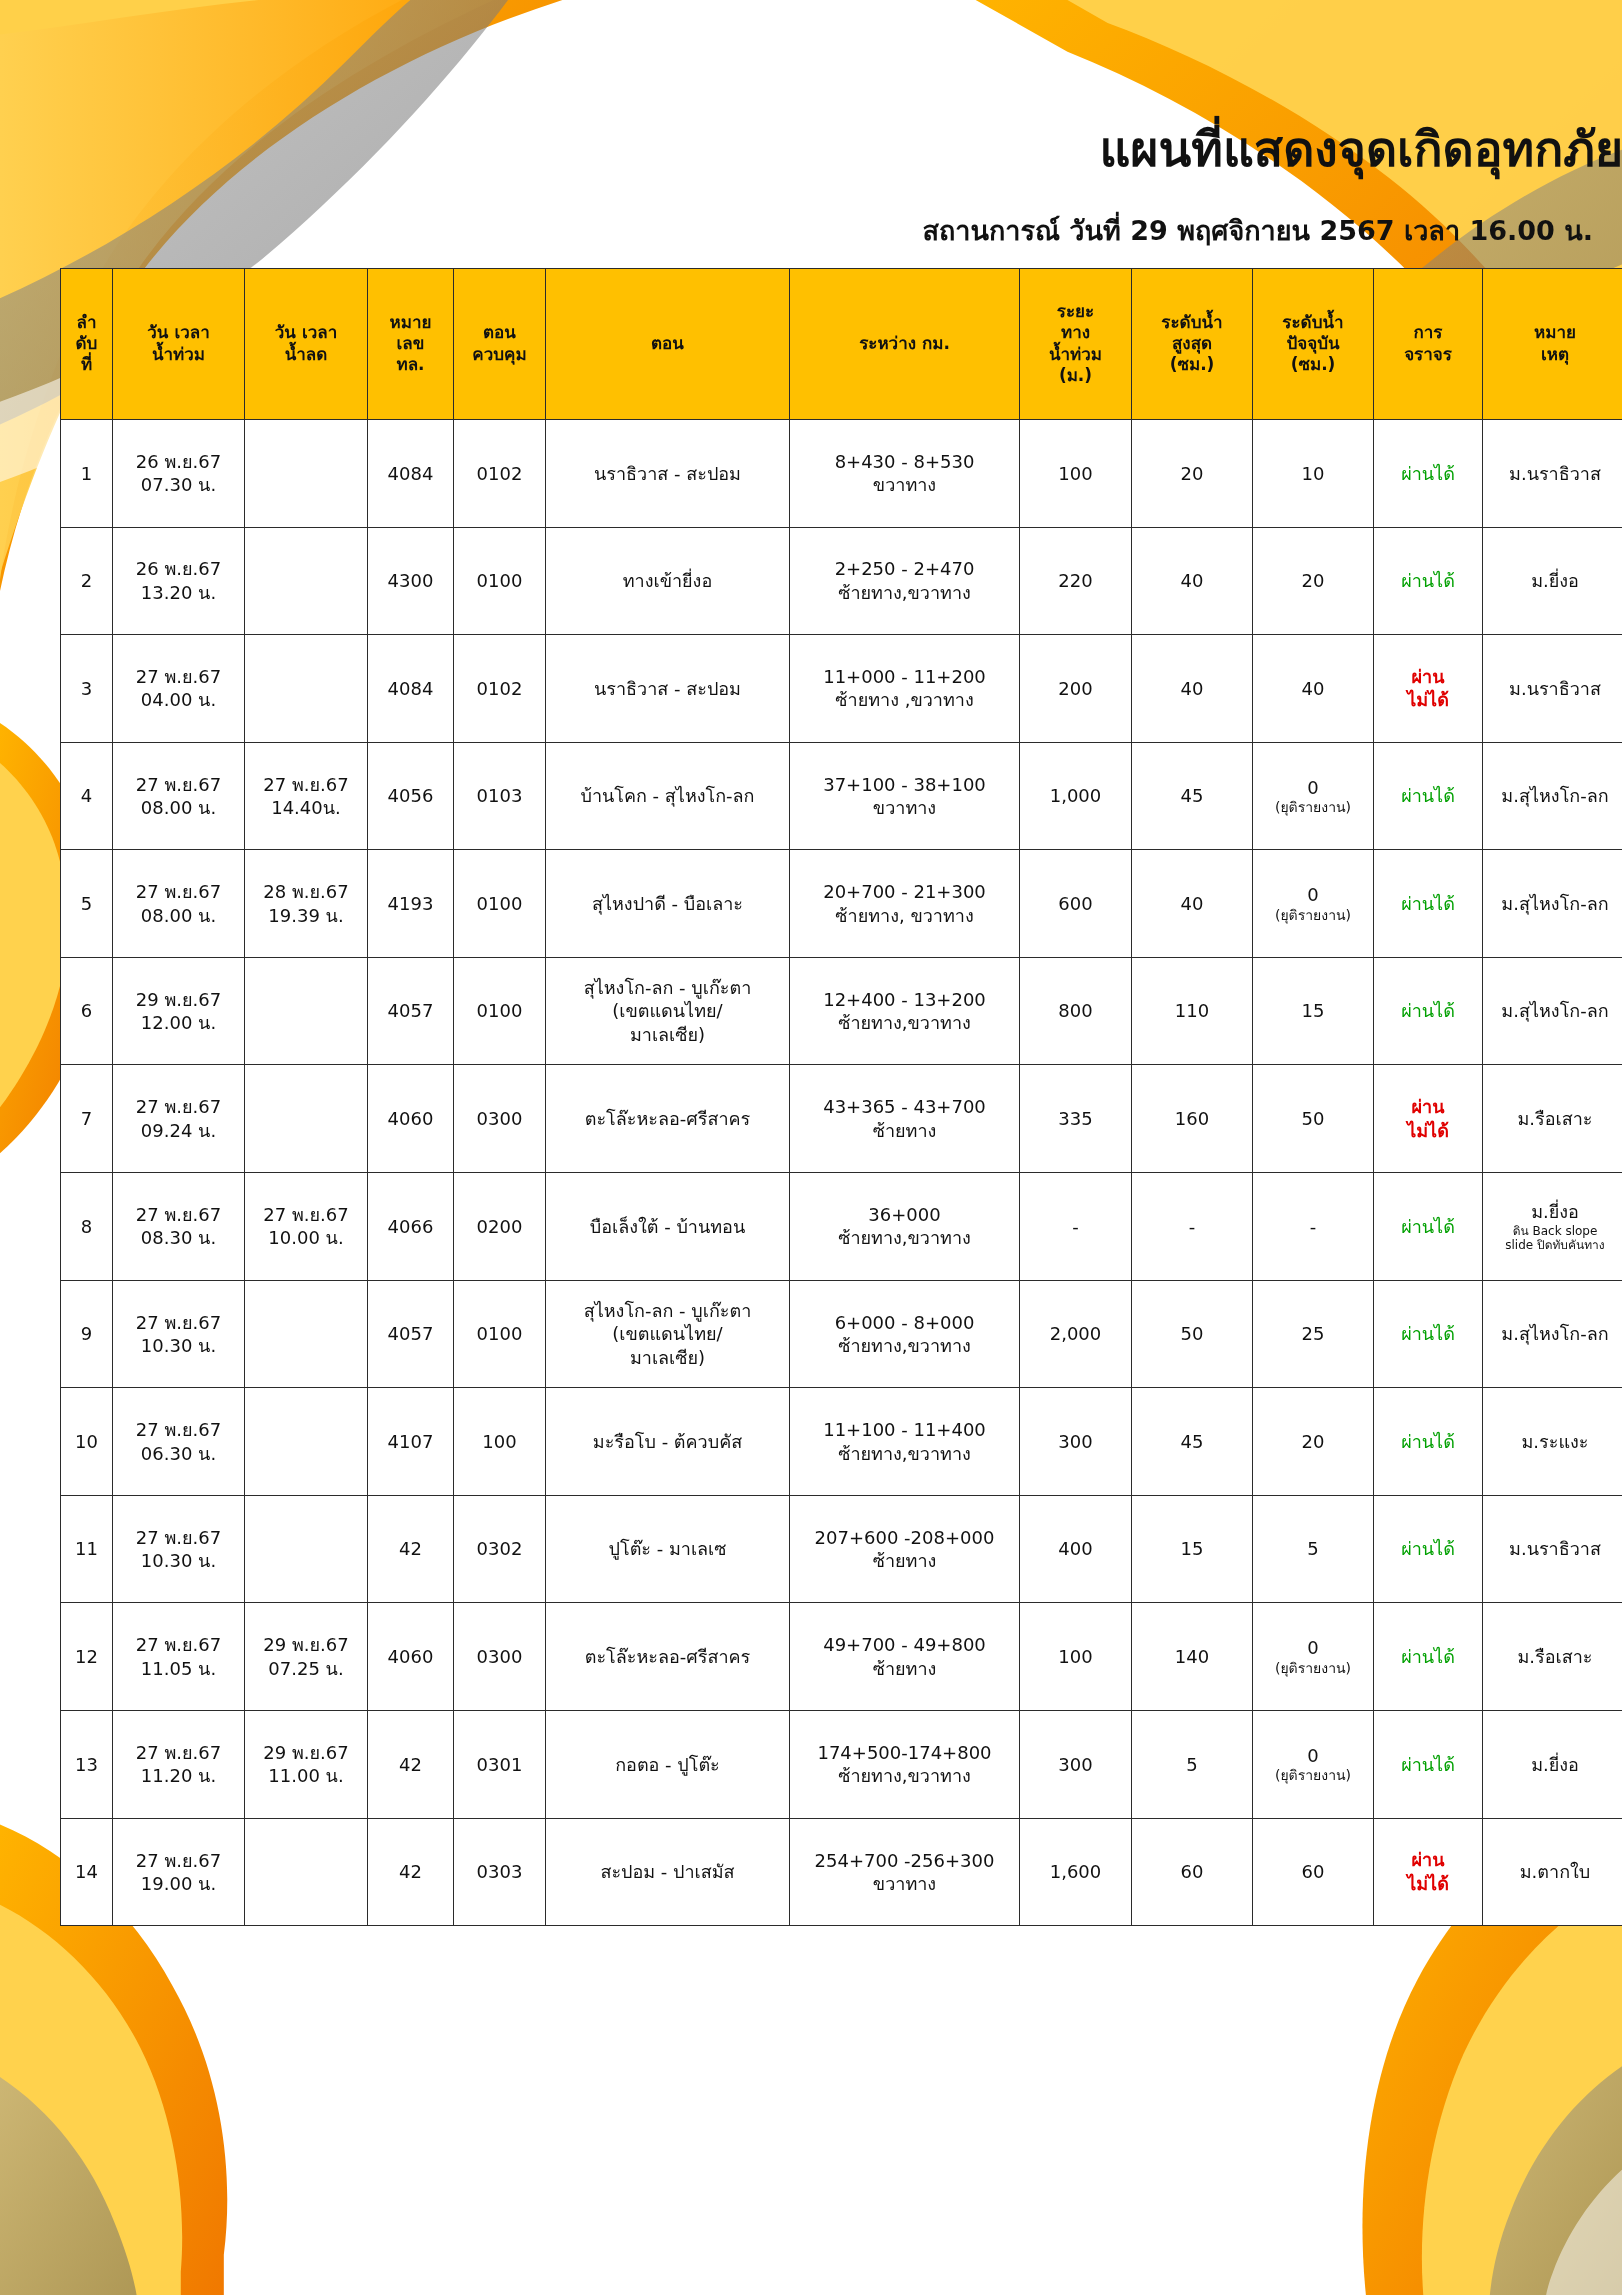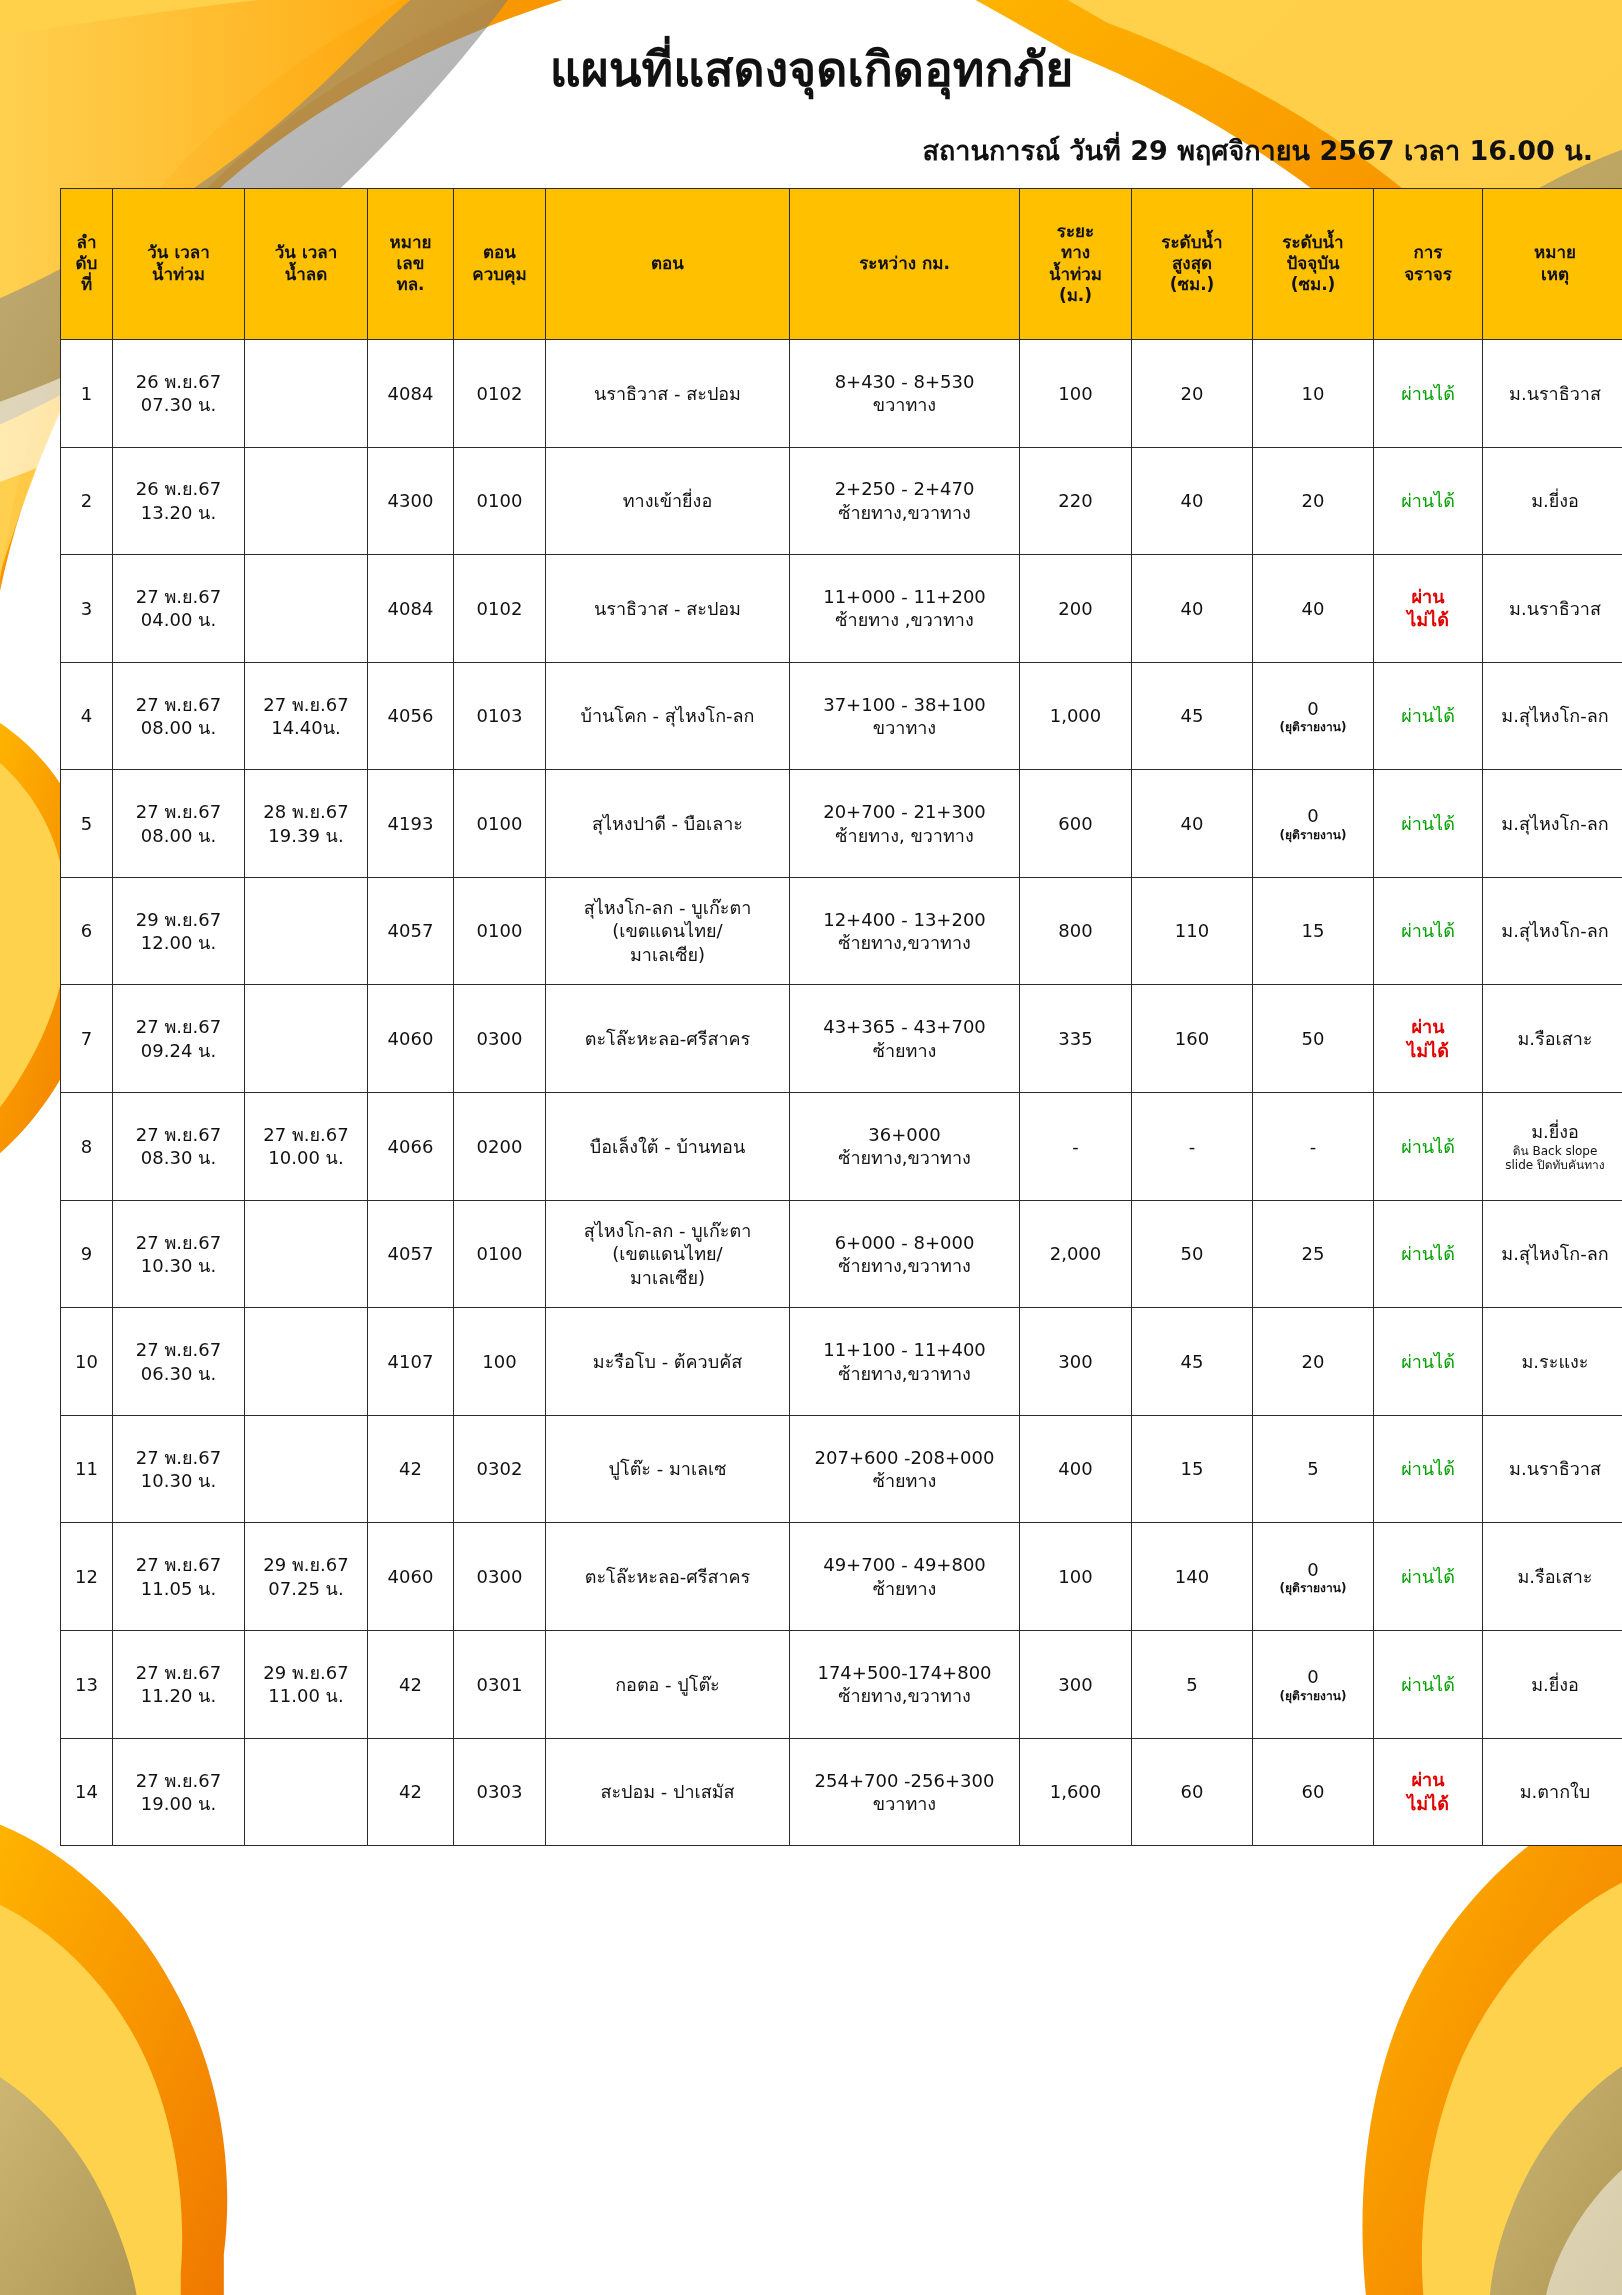--- a/index.html
+++ b/index.html
@@ -21,22 +21,22 @@
     inset: 0;
     overflow: hidden;
     z-index: 0;
   }
   .bg-deco svg { display: block; width: 1623px; height: 2295px; }
 
   
   .header {
     position: relative;
     z-index: 3;
-    padding-top: 40px;
-    text-align: center;
+    padding-top: 120px;
+    text-align: right;
   }
   .title-line {
     font-size: 48px;
     font-weight: bold;
     color: #111111;
     line-height: 1.22;
     letter-spacing: 0px;
   }
   .situation {
     position: relative;
@@ -77,23 +77,22 @@
     height: 132px;
   }
   table.flood tbody td {
     font-size: 18px;
     line-height: 1.3;
     padding: 10.3px 3.4px;
     height: 86px;
   }
   .cell-sub {
     display: block;
-    font-size: 12px;
+    font-size: 14px;
     line-height: 1.25;
-    font-weight: bold;
   }
   .pass-ok {
     color: #00A000;
     font-weight: normal;
     white-space: nowrap;
   }
   .pass-no {
     color: #E00000;
     font-weight: bold;
     line-height: 1.25;

